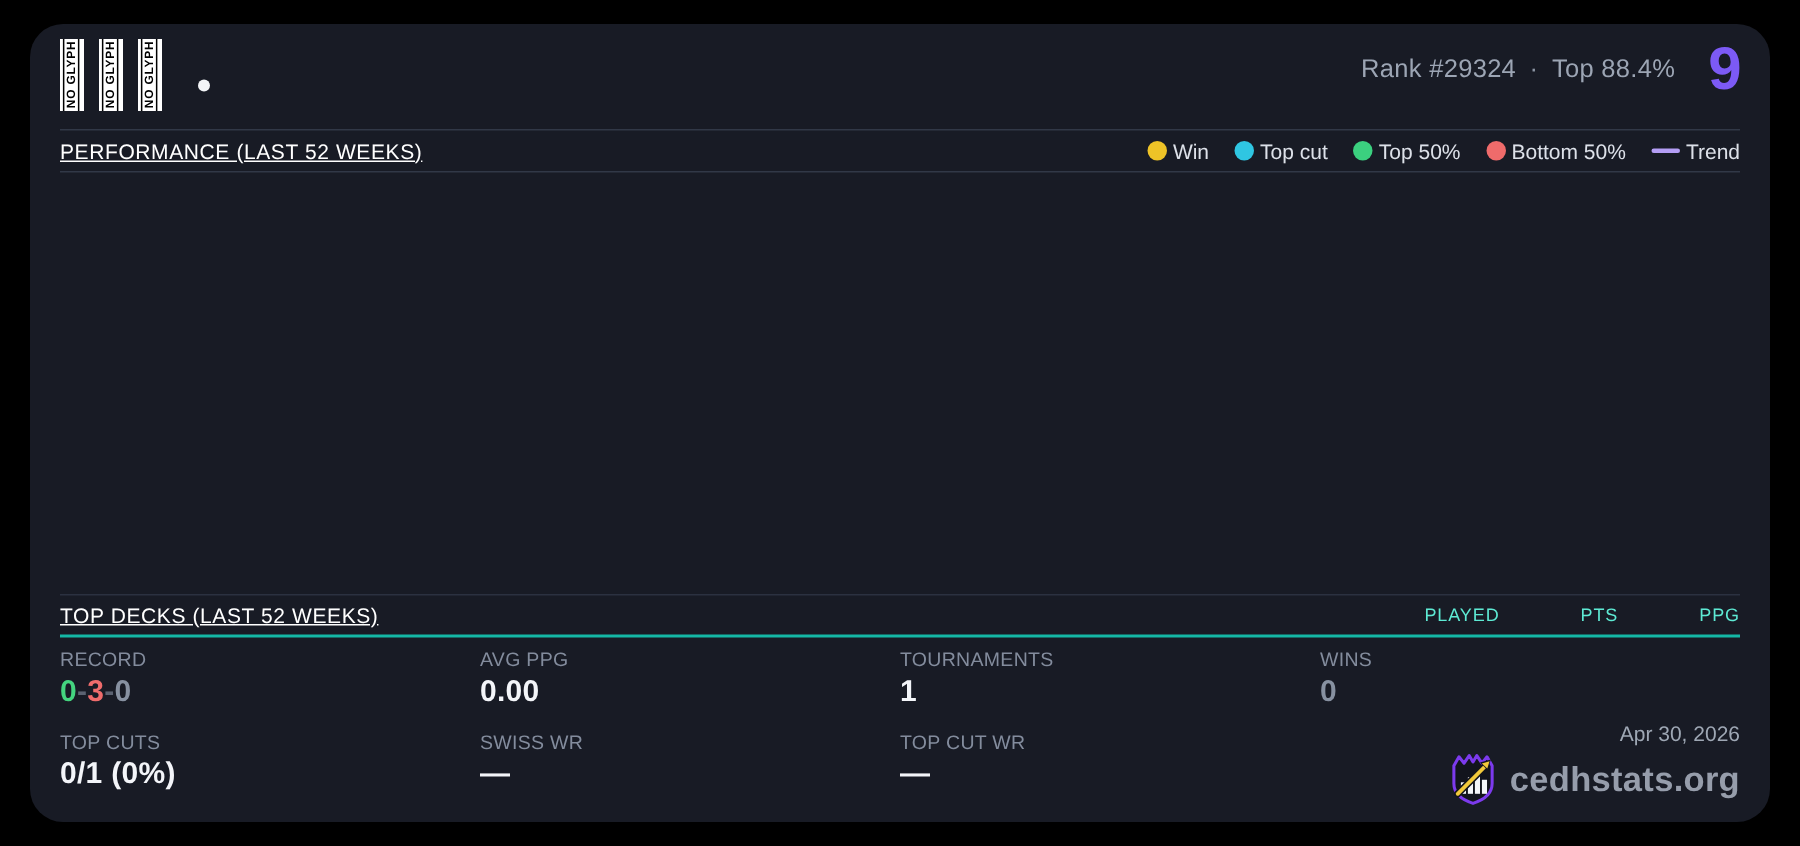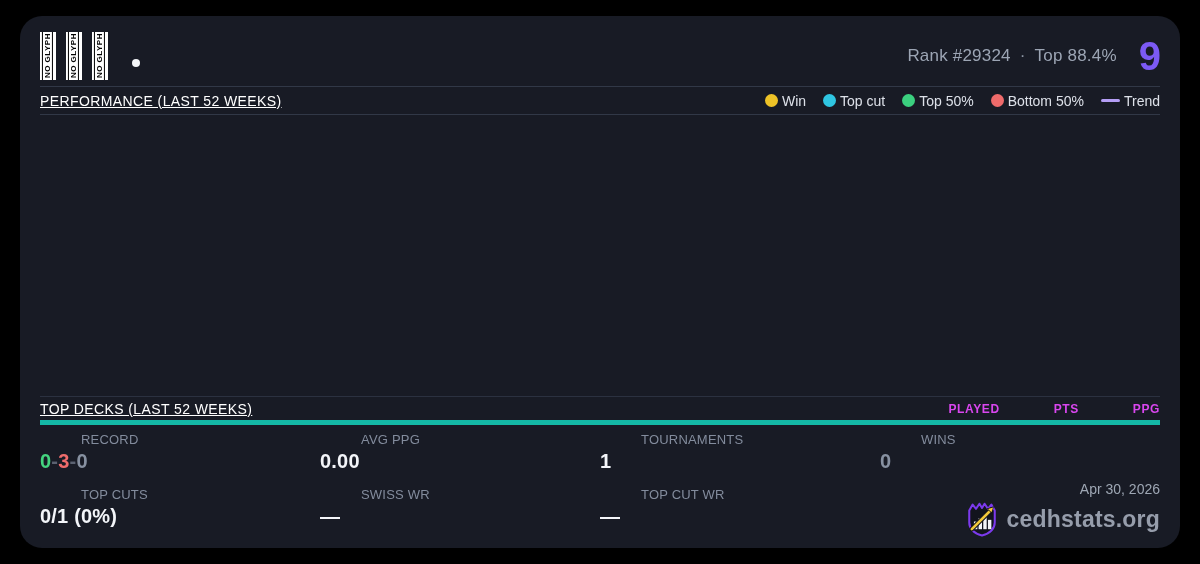--- a/index.html
+++ b/index.html
@@ -14,21 +14,21 @@
     width:1160px; height:532px;
     background:#181b25;
     border-radius:22px;
     padding:0 20px;
     display:flex; flex-direction:column;
   }
 
   
   .hdr {
     height:71px; flex:0 0 71px;
-    display:flex; justify-content:space-between; align-items:center;
+    display:flex; justify-content:space-between; align-items:flex-start;
     border-bottom:1px solid #313847;
     padding-top:10px;
   }
   .deck-title { display:flex; align-items:center; gap:10px; }
   .tofu {
     width:16px; height:48px; background:#fff;
     display:flex; align-items:center; justify-content:center;
     overflow:hidden;
   }
   .tofu span {
@@ -63,38 +63,37 @@
   .legend-label { font-size:14px; color:#dde1e9; }
 
   
   .chart-area { flex:1 1 auto; }
 
   
   .decks-row {
     height:29px; flex:0 0 29px;
     display:flex; justify-content:space-between; align-items:center;
     border-top:1px solid #2b3140;
-    border-bottom:5px solid #14b8a6;
+    border-bottom:2px solid #14b8a6;
     gap:45px;
   }
   .deck-cols { display:flex; gap:54px; }
-  .deck-col { font-size:12px; color:#d946ef; letter-spacing:.6px;font-weight:bold; }
+  .deck-col { font-size:12px; color:#5eead4; letter-spacing:.6px; }
 
   
   .stats {
     flex:0 0 116px;
     display:grid;
     grid-template-columns:280px 280px 280px 280px;
     grid-template-rows:55px 61px;
     padding-top:7px;
   }
   .stat-label {
     font-size:13px; color:#838c9d; letter-spacing:.2px;
     text-transform:uppercase;
-    margin-left:41px;
   }
   .stat-value {
     font-size:20px; font-weight:800; color:#f3f5f9;
     margin-top:3px; line-height:1.1; letter-spacing:.2px;
   }
   .val-green { color:#44d47f; }
   .val-red   { color:#ef6c6c; }
   .val-gray  { color:#8791a1; }
   .sep-gray  { color:#5b6271; }
 

